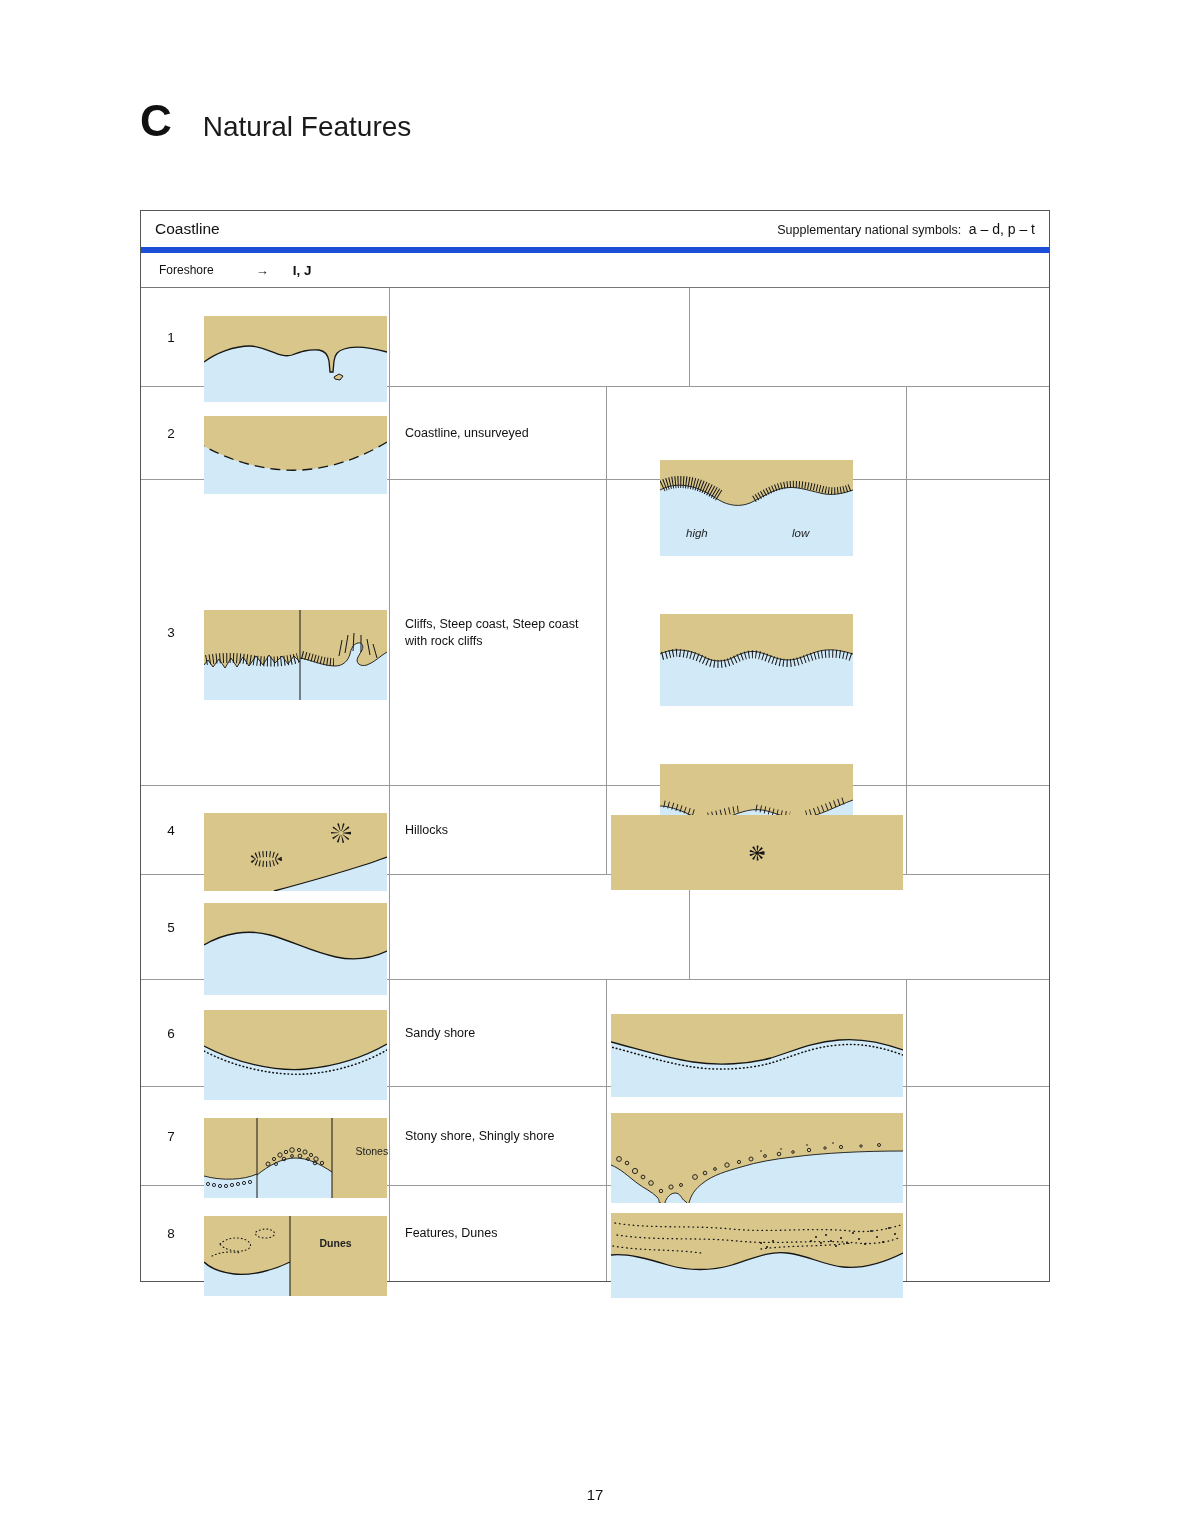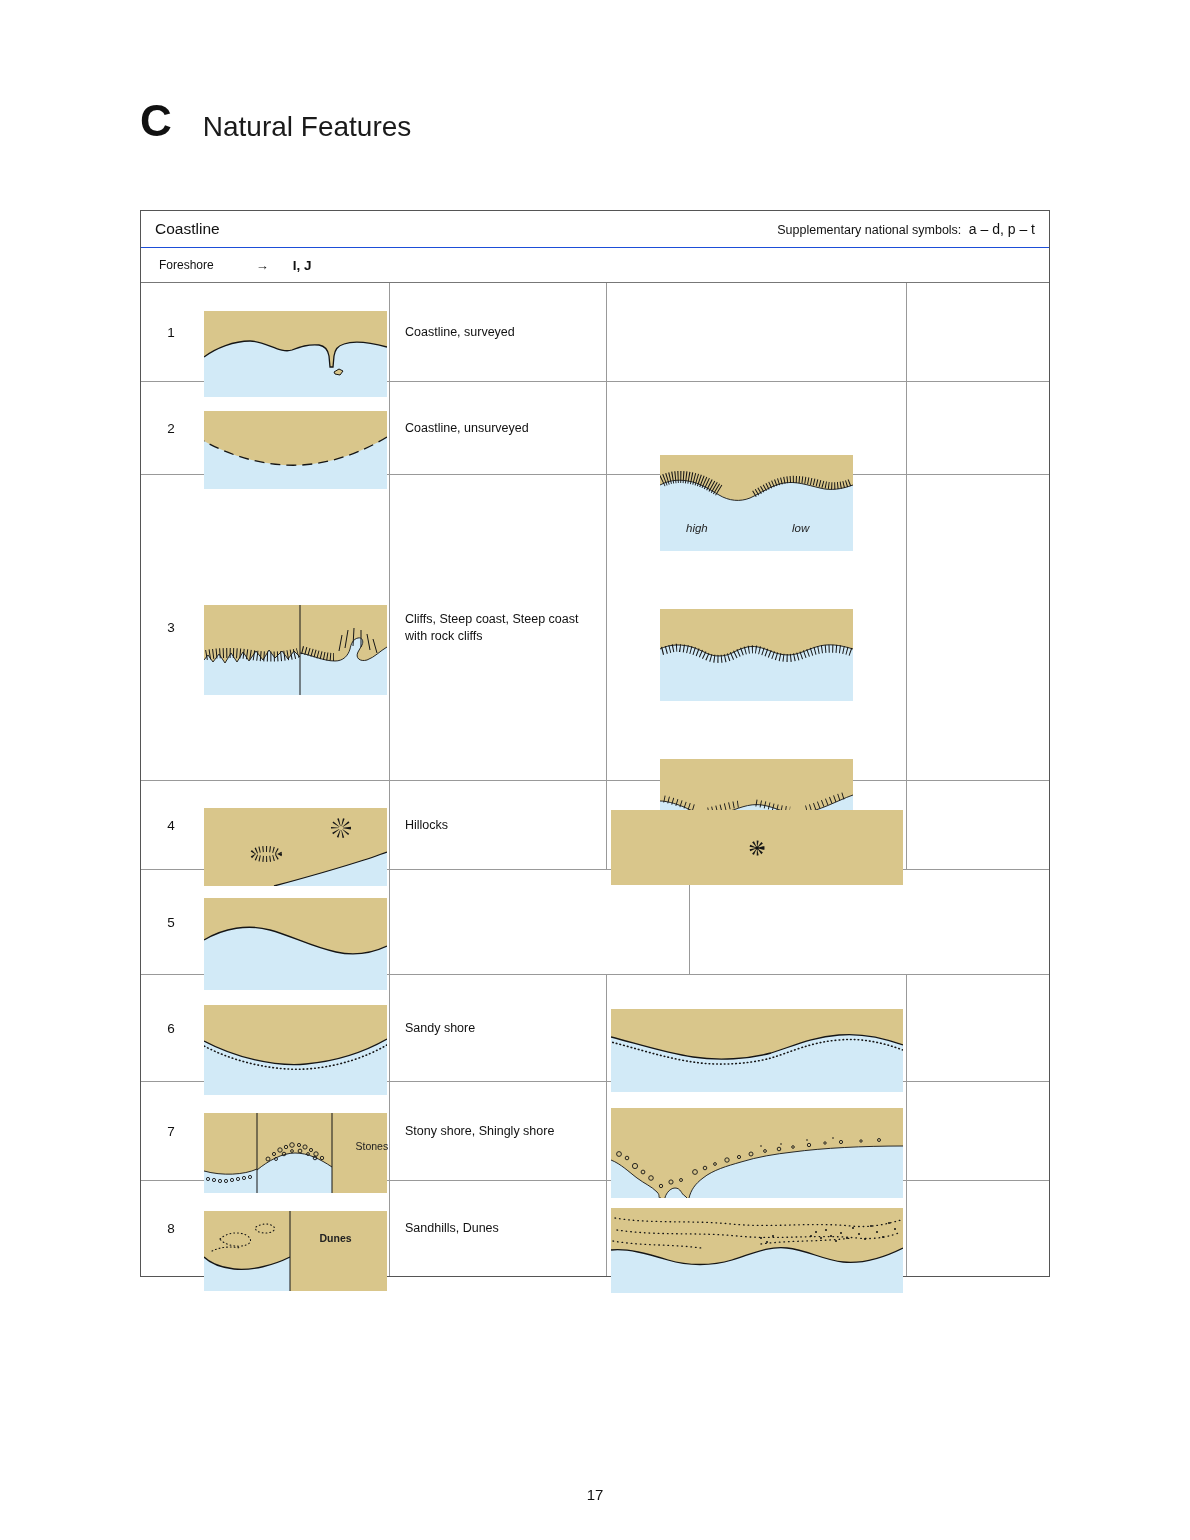--- a/index.html
+++ b/index.html
@@ -5,21 +5,21 @@
   html,body{margin:0;padding:0;background:#ffffff;}
   body{width:1190px;height:1540px;position:relative;font-family:"Liberation Sans",sans-serif;color:#111;}
 
   
   .heading{position:absolute;left:140px;top:96px;display:flex;align-items:baseline;}
   .sec-letter{font-size:44px;font-weight:bold;letter-spacing:1px;}
   .sec-title{font-size:28px;margin-left:30px;color:#1a1a1a;}
 
   
   .chart-table{position:absolute;left:140px;top:210px;width:908px;border:1.4px solid #555;box-sizing:content-box;background:#fff;}
-  .t-header{height:36px;display:flex;align-items:center;justify-content:space-between;padding:0 14px;border-bottom:1px solid #1d4ed8;}
+  .t-header{height:36px;display:flex;align-items:center;justify-content:space-between;padding:0 14px;border-bottom:6px solid #1d4ed8;}
   .t-title{font-size:15.5px;}
   .t-supp{font-size:12.5px;}
   .t-supp .refs{font-size:14px;margin-left:4px;}
   .t-foreshore{height:34px;display:flex;align-items:center;padding:0 18px;border-bottom:1px solid #777;font-size:12px;}
   .f-arrow{margin:0 24px 0 42px;font-size:13px;}
   .f-refs{font-weight:bold;font-size:13.5px;}
 
   .t-row{display:flex;border-bottom:1px solid #999;}
   .t-row:last-child{border-bottom:none;}
   .c-num{width:60px;flex:none;display:flex;align-items:center;justify-content:center;font-size:13.5px;}
@@ -76,21 +76,20 @@
     <div class="c-sym">
       <div class="sym-wrap">
         <svg width="183" height="86" viewBox="0 0 183 86">
           <rect class="water" x="0" y="0" width="183" height="86"></rect>
           <path class="land" d="M0,0 H183 V36 C168,32 152,29 140,33 C133,35 131,39 130,45 L129,56 L126,56 L125,45 C124,39 121,35 115,34 C104,33 96,36 88,39 C76,43 62,30 46,30 C30,30 12,37 0,46 Z"></path>
           <path class="coast" d="M183,36 C168,32 152,29 140,33 C133,35 131,39 130,45 L129,56 L126,56 L125,45 C124,39 121,35 115,34 C104,33 96,36 88,39 C76,43 62,30 46,30 C30,30 12,37 0,46"></path>
           <path class="land" stroke="#151515" stroke-width="1" d="M130,61 l5,-3 l4,2 l-3,4 l-5,-1 Z"></path>
         </svg>
       </div>
     </div>
-    <div class="c-desc">Coastline, surveyed</div>
     <div class="c-ex"></div>
     <div class="c-extra"></div>
   </div>
 
   <div class="t-row r2">
     <div class="c-num">2</div>
     <div class="c-sym">
       <div class="sym-wrap">
         <svg width="183" height="78" viewBox="0 0 183 78">
           <rect class="water" x="0" y="0" width="183" height="78"></rect>
@@ -311,21 +310,21 @@
           <path class="coast" d="M86,46 C70,54 48,60 30,58 C14,56 4,50 0,46"></path>
           <path class="dots" stroke-width="1.1" stroke-dasharray="0.8 3" d="M16,28 C22,22 34,20 42,24 C48,27 48,32 42,34 C34,37 20,34 16,28 Z"></path>
           <path class="dots" stroke-width="1.1" stroke-dasharray="0.8 3" d="M52,16 C58,12 66,12 70,16 C72,19 68,22 62,22 C56,22 50,20 52,16 Z"></path>
           <path class="dots" stroke-width="1.1" stroke-dasharray="0.8 3" d="M8,40 C16,36 26,35 36,37"></path>
           <rect class="land" x="86" y="0" width="97" height="80"></rect>
           <line class="divline" x1="86" y1="0" x2="86" y2="80"></line>
         </svg>
         <span class="img-label" style="left:116px;top:22px;font-weight:bold;">Dunes</span>
       </div>
     </div>
-    <div class="c-desc">Sandhills, Dunes</div>
+    <div class="c-desc">Features, Dunes</div>
     <div class="c-ex">
       <div class="ex-wrap">
         <svg width="292" height="85" viewBox="0 0 292 85">
           <rect class="water" x="0" y="0" width="292" height="85"></rect>
           <path class="land" d="M0,0 H292 V40 C272,50 252,56 232,54 C212,52 196,42 176,40 C156,38 141,46 121,52 C101,58 77,58 57,52 C37,46 16,40 0,42 Z"></path>
           <path class="coast" d="M292,40 C272,50 252,56 232,54 C212,52 196,42 176,40 C156,38 141,46 121,52 C101,58 77,58 57,52 C37,46 16,40 0,42"></path>
           <path class="dots" stroke-width="1.3" stroke-dasharray="0.6 4" d="M4,10 C40,16 80,12 120,16 C160,20 200,14 240,18 C260,20 276,16 290,12"></path>
           <path class="dots" stroke-width="1.3" stroke-dasharray="0.6 4" d="M6,22 C46,28 86,24 126,28 C166,32 206,26 246,30 C266,32 280,28 290,24"></path>
           <path class="dots" stroke-width="1.3" stroke-dasharray="0.6 4" d="M2,33 C30,38 60,36 90,40 M150,36 C180,32 210,34 240,30"></path>
           <circle cx="200" cy="28" r="1" fill="#111"></circle>

